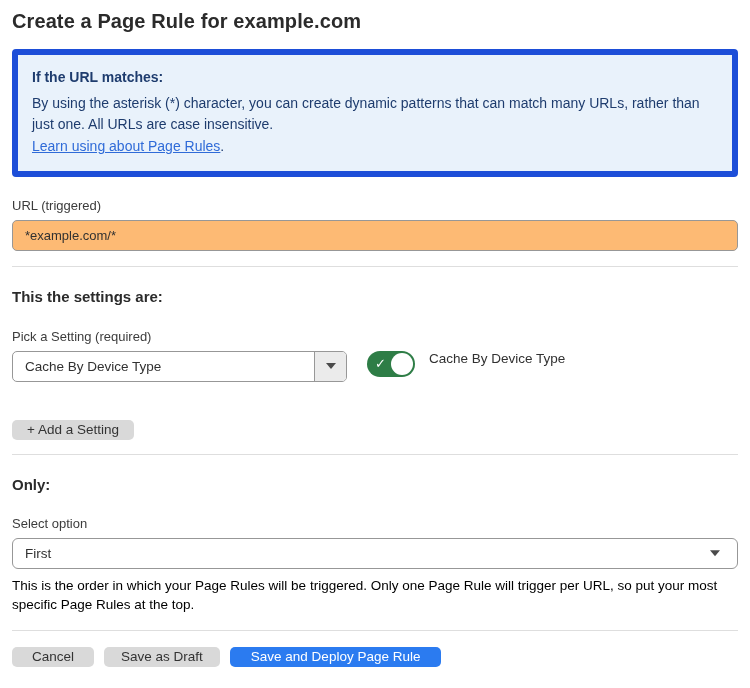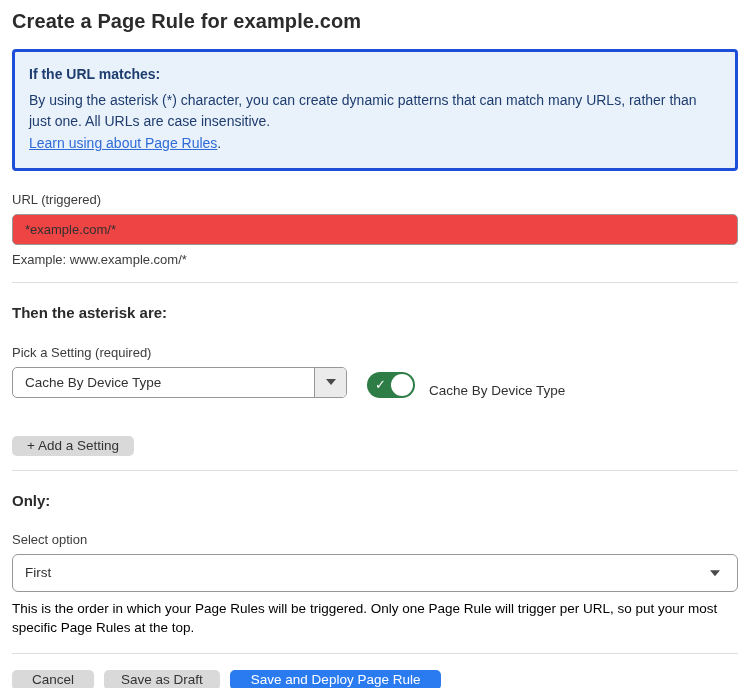--- a/index.html
+++ b/index.html
@@ -17,21 +17,21 @@
     font-size: 20px;
     font-weight: bold;
     color: #2b2b2b;
     letter-spacing: 0.1px;
     margin: 2px 0 16px 0;
   }
 
   
   .info-box {
     background: #e9f2fb;
-    border: 3px solid #1d4ed8;
+    border: 6px solid #1d4ed8;
     border-radius: 4px;
     padding: 12px 14px 13px 14px;
     color: #1e3c6e;
     font-size: 14px;
     line-height: 1.55;
     margin-bottom: 21px;
   }
   .info-box .info-heading { font-weight: bold; margin-bottom: 4px; font-size: 14px; }
   .info-box a {
     color: #2f6bd8;
@@ -49,21 +49,21 @@
 
   .text-input {
     width: 100%;
     height: 31px;
     border: 1px solid #979797;
     border-radius: 5px;
     padding: 0 12px;
     font-size: 13px;
     color: #313131;
     font-family: inherit;
-    background: #ef4444;
+    background: #fdba74;
     outline: none;
   }
 
   .hint {
     font-size: 13px;
     color: #3c3c3c;
     margin-top: 7px;
   }
 
   .divider {
@@ -80,21 +80,21 @@
     font-weight: bold;
     color: #2b2b2b;
     margin: 21px 0 0 0;
   }
   .settings-label { margin-top: 24px; }
   .order-label { margin-top: 23px; }
 
   
   .setting-row {
     display: flex;
-    align-items: flex-end;
+    align-items: flex-start;
     margin-top: 0;
   }
   .custom-select {
     display: flex;
     width: 335px;
     height: 31px;
     border: 1px solid #979797;
     border-radius: 5px;
     background: #fff;
     overflow: hidden;
@@ -175,21 +175,21 @@
   }
   .btn-add {
     margin-top: 38px;
     padding: 0 15px;
   }
 
   
   .wide-select {
     position: relative;
     width: 100%;
-    height: 38px;
+    height: 31px;
     border: 1px solid #979797;
     border-radius: 6px;
     background: #fff;
     display: flex;
     align-items: center;
     padding-left: 12px;
     font-size: 13.5px;
     color: #313131;
     cursor: pointer;
     margin-top: 0;
@@ -231,25 +231,24 @@
   <h1 class="page-title">Create a Page Rule for example.com</h1>
 
   <div class="info-box">
     <div class="info-heading">If the URL matches:</div>
     <div class="info-body">By using the asterisk (*) character, you can create dynamic patterns that can match many URLs, rather than just one. All URLs are case insensitive.</div>
     <div class="info-link-line"><a>Learn using about Page Rules</a><span class="link-suffix">.</span></div>
   </div>
 
   <label class="field-label">URL (triggered)</label>
   <input class="text-input" type="text" value="*example.com/*" style="">
-  <div class="hint">Example: www.example.com/*</div>
 
   <hr class="divider divider-1">
 
-  <h2 class="section-heading">Then the asterisk are:</h2>
+  <h2 class="section-heading">This the settings are:</h2>
 
   <label class="field-label settings-label">Pick a Setting (required)</label>
 
   <div class="setting-row">
     <div class="custom-select">
       <div class="select-value">Cache By Device Type</div>
       <div class="select-arrow-btn">
         <span class="arrow-down"></span>
       </div>
     </div>

